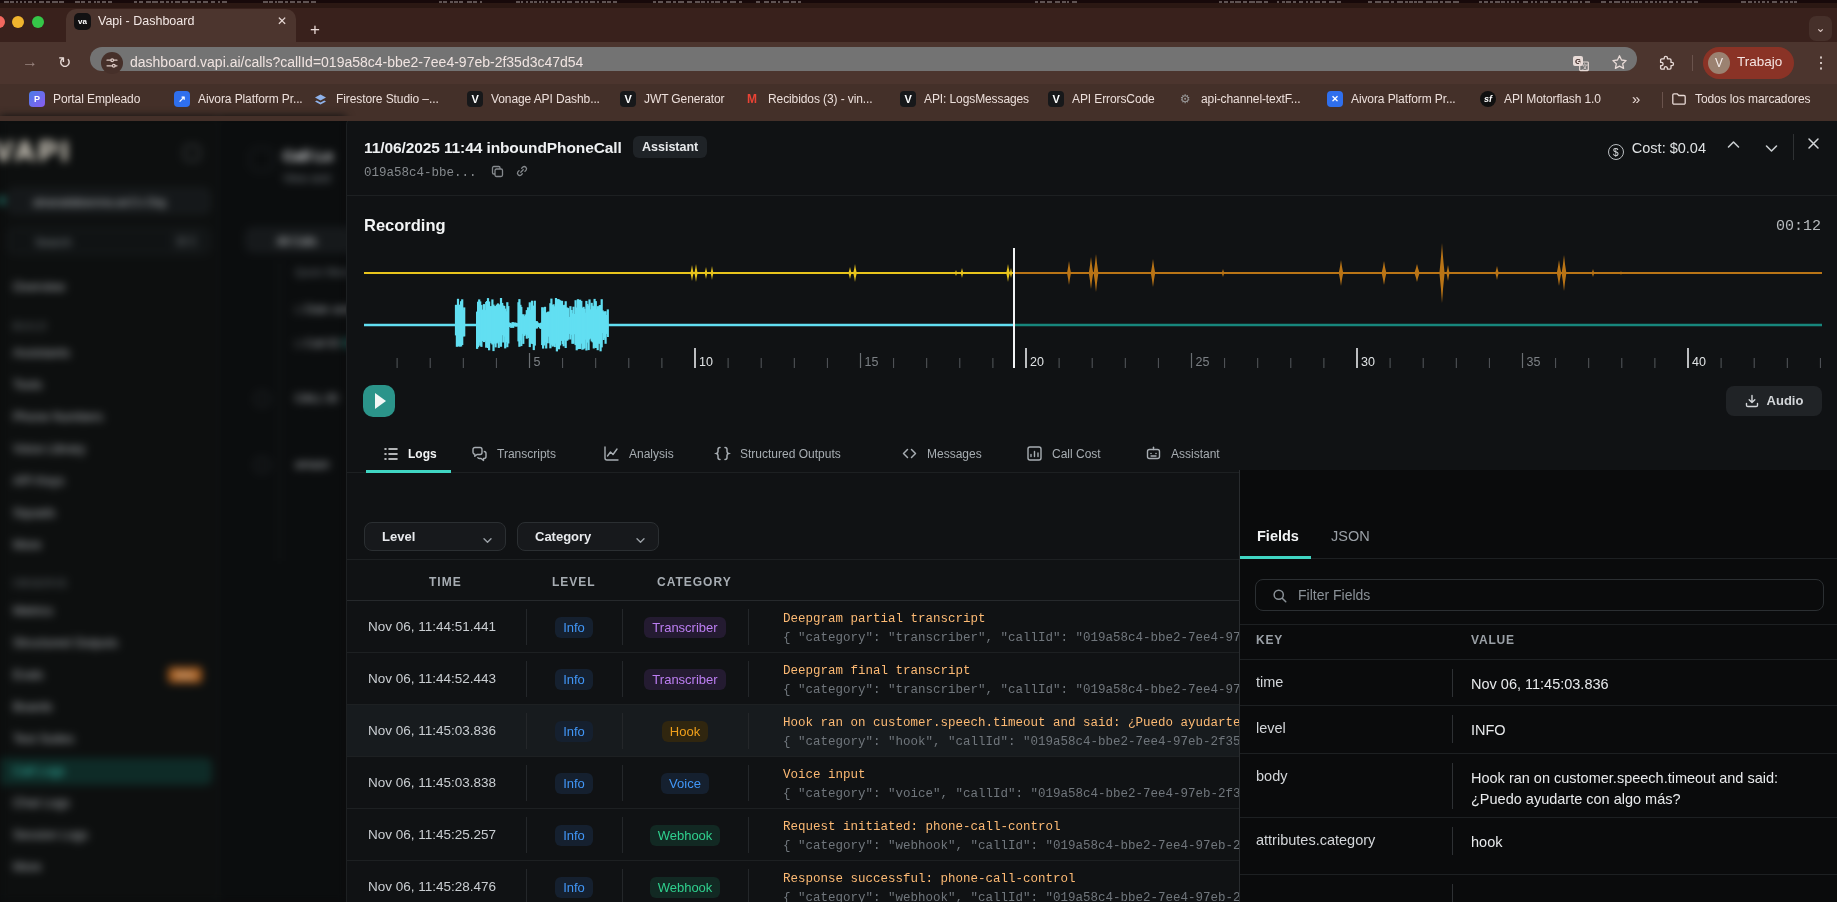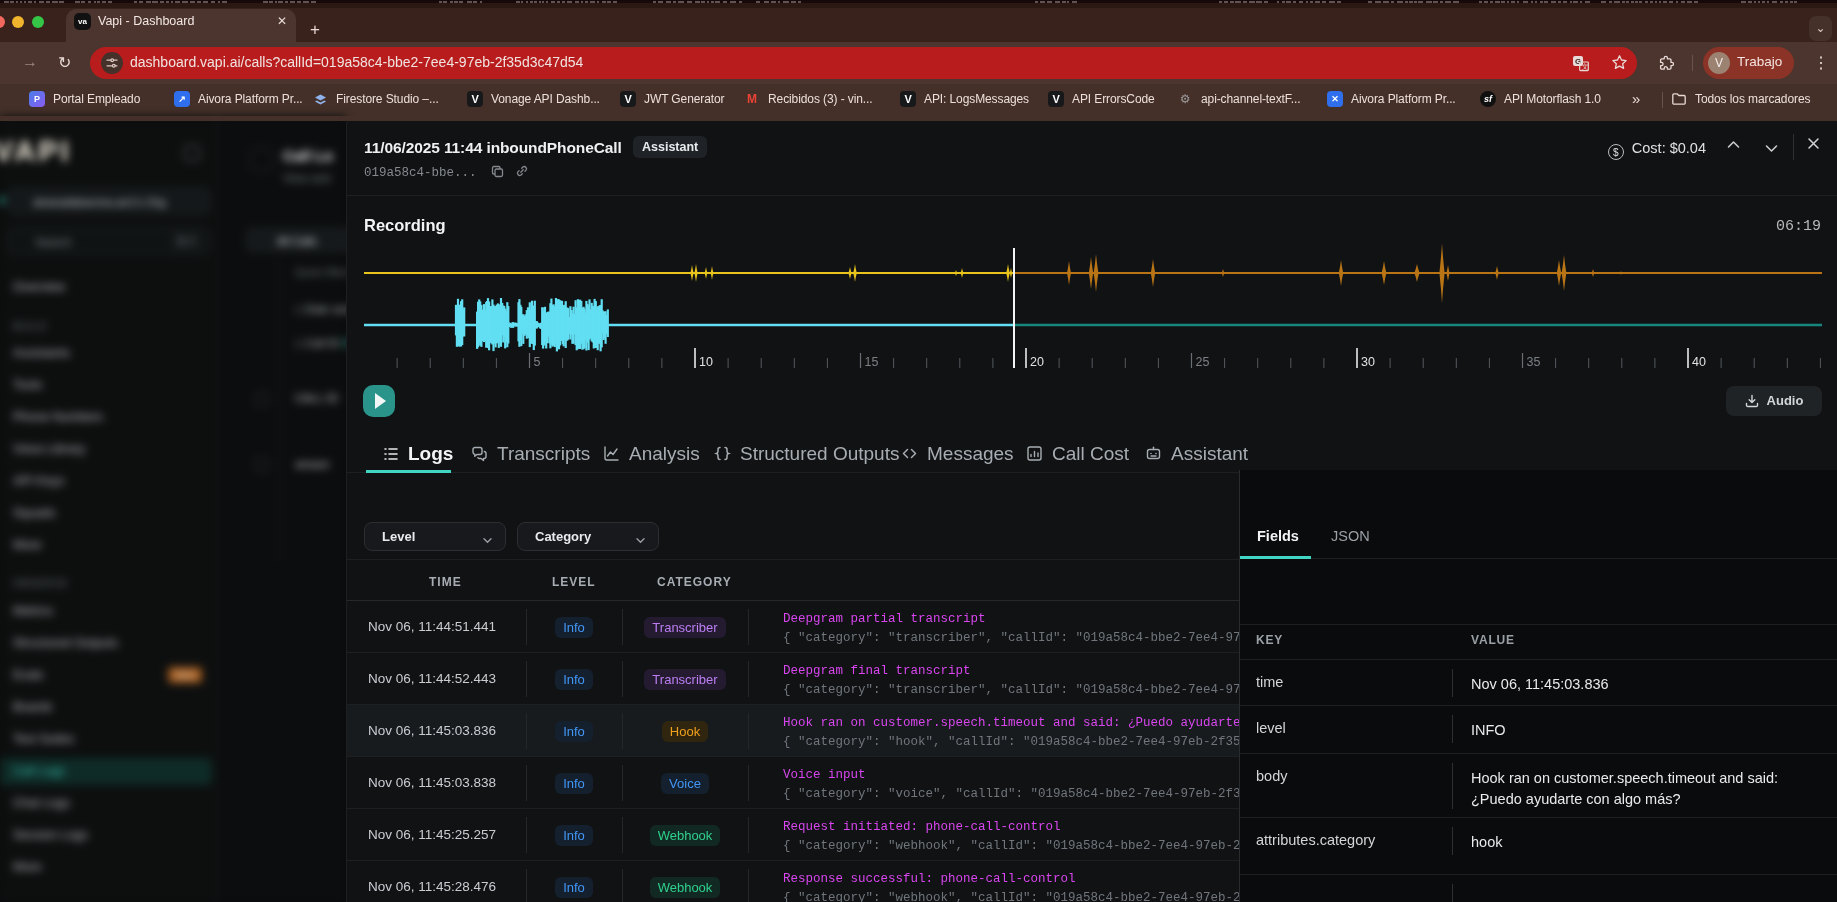--- a/index.html
+++ b/index.html
@@ -10,21 +10,21 @@
 #tabstrip { position:absolute; left:0; top:8px; width:100%; height:34px; background:#39211c; }
 .tlight { position:absolute; top:8px; width:12px; height:12px; border-radius:50%; }
 #tab { position:absolute; left:66px; top:1px; width:230px; height:33px; background:#4c352e; border-radius:10px 10px 0 0; }
 #tab .fav { position:absolute; left:8px; top:4px; width:17px; height:17px; background:#121112; border-radius:5px; color:#fff; font-size:8px; font-weight:700; text-align:center; line-height:17px; }
 #tab .ttl { position:absolute; left:32px; top:5px; font-size:12.5px; color:#f3e8e5; }
 #tab .tx { position:absolute; right:9px; top:5px; font-size:12px; color:#e8d9d5; }
 #newtab { position:absolute; left:310px; top:12px; color:#e8d9d5; font-size:17px; font-weight:300; }
 #chev { position:absolute; left:1809px; top:8px; width:23px; height:25px; background:#46302a; border-radius:7px; color:#ddc9c4; font-size:12px; text-align:center; line-height:25px; }
 #toolbar { position:absolute; left:0; top:42px; width:100%; height:42px; background:#4c352e; }
 #toolbar .nav { position:absolute; top:11px; font-size:16px; }
-#pill { position:absolute; left:90px; top:5px; width:1547px; height:32px; background:#b91c1c; border-radius:16px; }
+#pill { position:absolute; left:90px; top:5px; width:1547px; height:24px; background:#737373; border-radius:16px; }
 #pill .tune { position:absolute; left:11px; top:5px; width:22px; height:22px; border-radius:50%; background:#46302a; }
 #pill .url { position:absolute; left:40px; top:7px; font-size:14px; color:#f0e4e1; }
 #bookbar { position:absolute; left:0; top:84px; width:100%; height:32px; background:#443029; }
 .bmk { position:absolute; top:7px; display:inline-flex; align-items:center; gap:8px; font-size:12px; color:#ecdfdb; white-space:nowrap; letter-spacing:-0.1px; }
 .bico { width:16px; height:16px; display:inline-flex; align-items:center; justify-content:center; flex:none; }
 #bookbar .wrap { position:absolute; left:0; top:0; height:32px; width:1622px; overflow:hidden; }
 
 #app { position:absolute; left:0; top:116px; width:1837px; height:786px; background:#0b0c0d; }
 #bgblur { position:absolute; left:0; top:0; width:346px; height:786px; filter:blur(4px); }
 #sidebar { position:absolute; left:0; top:0; width:218px; height:100%; background:#0d0f0f; border-right:1px solid #1b1e1f; }
@@ -53,41 +53,41 @@
 
 #rec { position:absolute; left:0; top:80px; width:100%; height:241px; }
 #rectitle { position:absolute; left:17px; top:20px; font-size:16.5px; font-weight:700; color:#f2f4f5; }
 #rectime { position:absolute; right:16px; top:22px; font-family:"Liberation Mono",monospace; font-size:15px; color:#b6babd; }
 .wave { position:absolute; left:0; top:0; }
 #playbtn { position:absolute; left:16px; top:189px; width:32px; height:32px; background:#2b948a; border-radius:10px; }
 #playbtn::before { content:""; position:absolute; left:12px; top:8px; border-left:11px solid #f2f7f6; border-top:8px solid transparent; border-bottom:8px solid transparent; }
 #audiobtn { position:absolute; right:15px; top:190px; width:96px; height:30px; background:#202326; border-radius:8px; color:#d3d6d9; font-size:13px; font-weight:600; text-align:center; line-height:30px; }
 
 #tabs { position:absolute; left:0; top:321px; width:100%; height:36px; border-bottom:1px solid #1d2022; }
-.tab { position:absolute; top:0; height:33px; display:flex; align-items:center; gap:9px; color:#a7adb2; font-size:19px; }
+.tab { position:absolute; top:0; height:33px; display:flex; align-items:center; gap:9px; color:#a7adb2; font-size:12px; }
 .tab.on { color:#f2f4f5; font-weight:700; }
 .tab svg { flex:none; }
 #tabuline { position:absolute; left:19px; top:354px; width:85px; height:3px; background:#40d6c3; }
 
 #search { position:absolute; left:17px; top:367px; width:445px; height:29px; border:1px solid #2b2f32; border-radius:8px; color:#8a9197; font-size:13.5px; line-height:27px; padding-left:36px; }
 #flevel { position:absolute; left:17px; top:406px; width:142px; height:29px; background:#17191c; border:1px solid #2b2f32; border-radius:8px; }
 #fcat { position:absolute; left:170px; top:406px; width:142px; height:29px; background:#17191c; border:1px solid #2b2f32; border-radius:8px; }
 .fl { position:absolute; left:17px; top:6px; color:#e8eaed; font-size:13px; font-weight:600; }
 .fc { position:absolute; right:12px; top:9px; }
 #thead { position:absolute; left:0; top:443px; width:892px; height:42px; border-top:1px solid #1d2022; border-bottom:1px solid #26292c; }
 #thead span { position:absolute; top:15px; font-size:12px; font-weight:700; letter-spacing:1px; color:#a7adb3; }
 #lrows { position:absolute; left:0; top:485px; width:892px; height:301px; overflow:hidden; }
 .lrow { position:relative; width:892px; height:52px; border-bottom:1px solid #1d2022; }
 .lrow.sel { background:#171b1e; }
 .c-time { position:absolute; left:21px; top:18px; font-size:13.5px; color:#c9cdd1; }
 .cdiv { position:absolute; top:8px; width:1px; height:36px; background:#24272a; }
 .c-level { position:absolute; left:179px; width:96px; top:16px; text-align:center; }
 .c-cat { position:absolute; left:275px; width:126px; top:16px; text-align:center; }
 .c-msg { position:absolute; left:436px; top:11px; width:456px; overflow:hidden; }
-.mt { font-family:"Liberation Mono",monospace; font-size:12.5px; color:#d946ef; white-space:nowrap; }
+.mt { font-family:"Liberation Mono",monospace; font-size:12.5px; color:#fdba74; white-space:nowrap; }
 .mj { font-family:"Liberation Mono",monospace; font-size:12.5px; color:#70767c; white-space:nowrap; margin-top:5px; }
 .badge { display:inline-block; height:21px; line-height:21px; padding:0 8px; border-radius:6px; font-size:13px; font-weight:400; }
 .b-info { color:#4196f6; background:#15202f; }
 .b-tr { color:#bc7ef2; background:#241b31; }
 .b-hk { color:#f0a01b; background:#30260f; }
 .b-vc { color:#4196f6; background:#15202f; }
 .b-wh { color:#2fd08e; background:#122923; }
 
 #epanel { position:absolute; left:892px; top:354px; width:599px; height:432px; background:#0a0b0c; border-left:1px solid #292c2f; }
 #ehead { position:absolute; left:0; top:0; width:100%; height:46px; border-bottom:1px solid #1d2022; }
@@ -478,21 +478,21 @@
       <div class="hbtn" style="right:59px; top:25px;"><svg width="13" height="9" viewBox="0 0 13 9">
             <path d="M1.5 2l5 5 5-5" stroke="#c9cdd0" stroke-width="1.6" fill="none" stroke-linecap="round" stroke-linejoin="round"></path>
           </svg></div>
       <div id="mdivider"></div>
       <div class="hbtn" style="right:17px; top:21px;"><svg width="13" height="13" viewBox="0 0 13 13">
             <path d="M2 2l9 9M11 2l-9 9" stroke="#d3d6d9" stroke-width="1.5" fill="none" stroke-linecap="round"></path>
           </svg></div>
     </div>
     <div id="rec">
       <div id="rectitle">Recording</div>
-      <div id="rectime">06:19</div>
+      <div id="rectime">00:12</div>
       <svg class="wave" width="1491" height="241" viewBox="0 0 1491 241">
           <line x1="17" y1="77" x2="667" y2="77" stroke="#e8c41c" stroke-width="2"></line>
           <line x1="667" y1="77" x2="1475" y2="77" stroke="#b97416" stroke-width="2"></line>
           <path d="M343.4 77 Q344.5 72.6 345.0 69 Q345.5 72.6 346.6 77 Q345.5 81.4 345.0 85 Q344.5 81.4 343.4 77 Z" fill="#e8c41c"></path>
           <path d="M347.4 77 Q348.5 72.0 349.0 68 Q349.5 72.0 350.6 77 Q349.5 82.0 349.0 86 Q348.5 82.0 347.4 77 Z" fill="#e8c41c"></path>
           <path d="M357.6 77 Q358.6 73.7 359.0 71 Q359.4 73.7 360.4 77 Q359.4 80.3 359.0 83 Q358.6 80.3 357.6 77 Z" fill="#e8c41c"></path>
           <path d="M363.6 77 Q364.6 73.2 365.0 70 Q365.4 73.2 366.4 77 Q365.4 80.8 365.0 84 Q364.6 80.8 363.6 77 Z" fill="#e8c41c"></path>
           <path d="M501.4 77 Q502.5 73.7 503.0 71 Q503.5 73.7 504.6 77 Q503.5 80.3 503.0 83 Q502.5 80.3 501.4 77 Z" fill="#e8c41c"></path>
           <path d="M506.2 77 Q507.5 72.0 508.0 68 Q508.5 72.0 509.8 77 Q508.5 82.0 508.0 86 Q507.5 82.0 506.2 77 Z" fill="#e8c41c"></path>
           <path d="M607.8 77 Q608.6 75.3 609.0 74 Q609.4 75.3 610.2 77 Q609.4 78.7 609.0 80 Q608.6 78.7 607.8 77 Z" fill="#e8c41c"></path>
@@ -853,20 +853,26 @@
             <div class="mj">{ "category": "webhook", "callId": "019a58c4-bbe2-7ee4-97eb-2f35d3c47d54" }</div>
           </div>
 </div>
       </div>
     <div id="epanel">
       <div id="etabs">
           <span class="ft">Fields</span>
           <span class="jt">JSON</span>
         </div>
       <div id="euline"></div>
+      <div id="efilter"><svg style="position:absolute;left:16px;top:8px;" width="16" height="16" viewBox="0 0 15 15">
+            <g stroke="#8a9197" stroke-width="1.4" fill="none" stroke-linecap="round">
+              <circle cx="6.3" cy="6.3" r="4.3"></circle>
+              <path d="M9.6 9.6l3.3 3.3"></path>
+            </g>
+          </svg>Filter Fields</div>
       <div style="position:absolute;left:0;top:154px;width:100%;height:1px;background:#1d2022;"></div>
       <div id="ekv">KEY</div>
         <div id="ekv2">VALUE</div>
       <div class="erow" style="top:189px; height:46px;">
           <span class="k">time</span>
           <span class="vd"></span>
           <span class="v">Nov 06, 11:45:03.836</span>
         </div>
       <div class="erow" style="top:235px; height:48px;">
           <span class="k">level</span>

